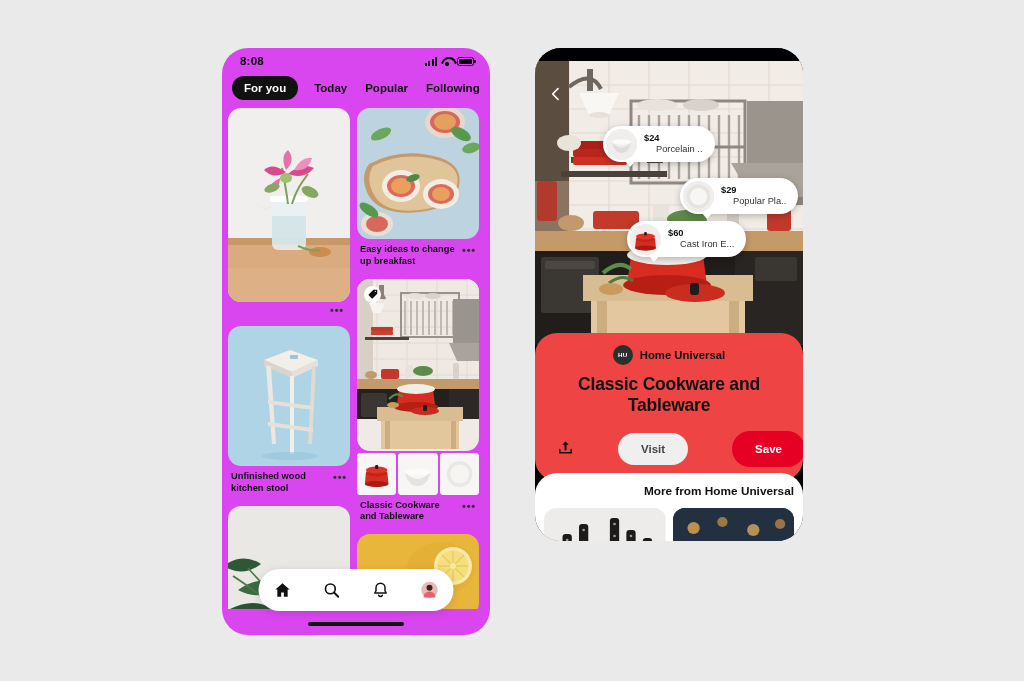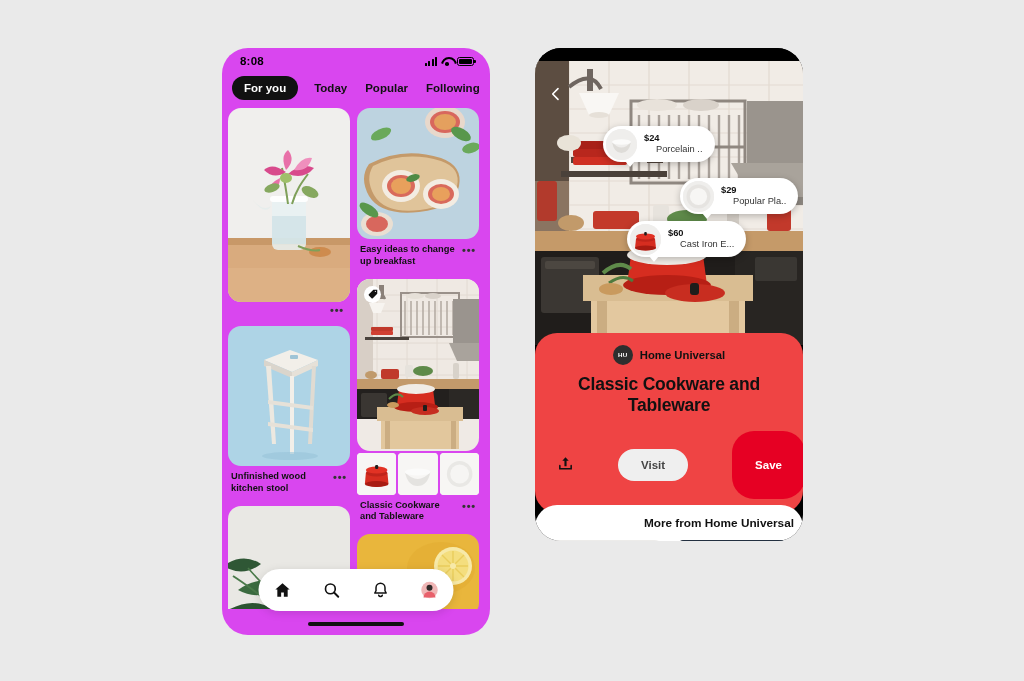--- a/index.html
+++ b/index.html
@@ -122,21 +122,21 @@
     margin-top: 9px; text-align: center; font-size: 17.5px; font-weight: 700;
     color: #111; line-height: 1.2; padding: 0 22px; letter-spacing: -.2px;
   }
   .actions { margin-top: 15px; display: flex; align-items: center; justify-content: space-between; padding: 0 22px; gap: 44px; }
   .btn-visit {
     background: #efefef; color: #444; border-radius: 22px; font-size: 11.5px; font-weight: 700;
     padding: 10px 23px; border: none;
   }
   .btn-save {
     background: #e60023; color: #fff; border-radius: 22px; font-size: 11.5px; font-weight: 700;
-    padding: 28px 23px; border: none;
+    padding: 12px 23px; border: none;
   }
   .act-dots { color: #111; font-size: 14px; letter-spacing: 1.2px; font-weight: 700; }
 
   .more-card {
     position: relative; background: #fff; border-radius: 22px; margin-top: -8px;
     padding: 11px 9px 0 9px; z-index: 7; height: 152px; overflow: hidden;
   }
   .more-title { text-align: right; font-size: 11.8px; font-weight: 700; color: #111; }
   .more-grid { display: flex; gap: 7px; margin-top: 10px; }
   .more-grid > div { flex: 1; height: 108px; border-radius: 12px; overflow: hidden; }

